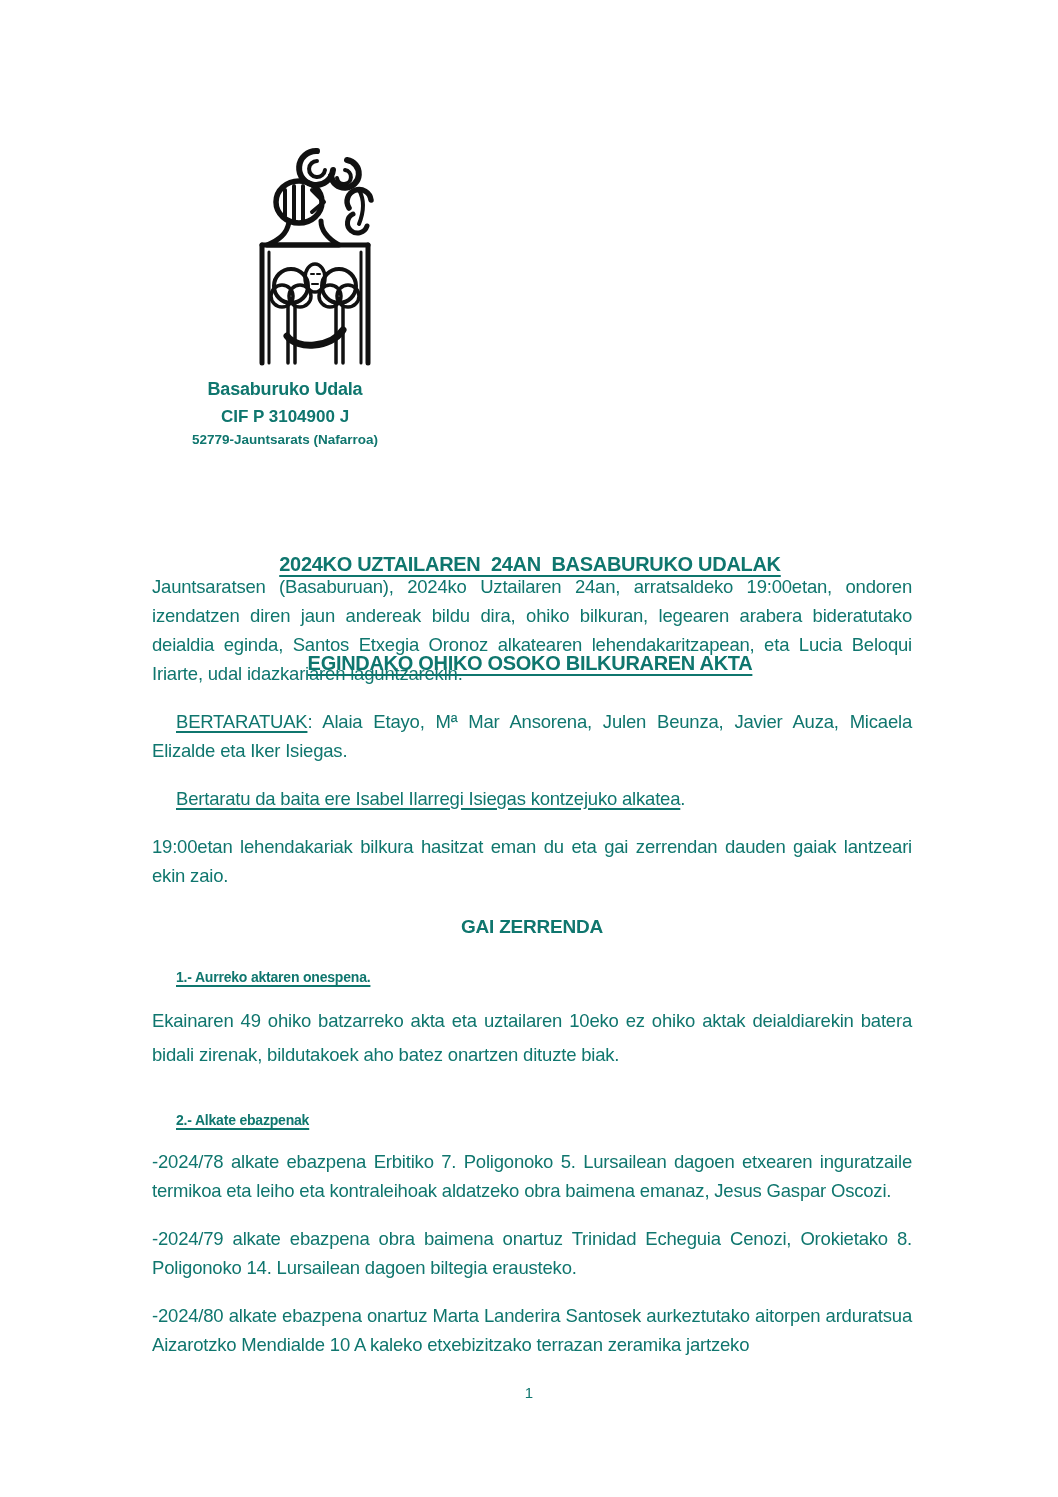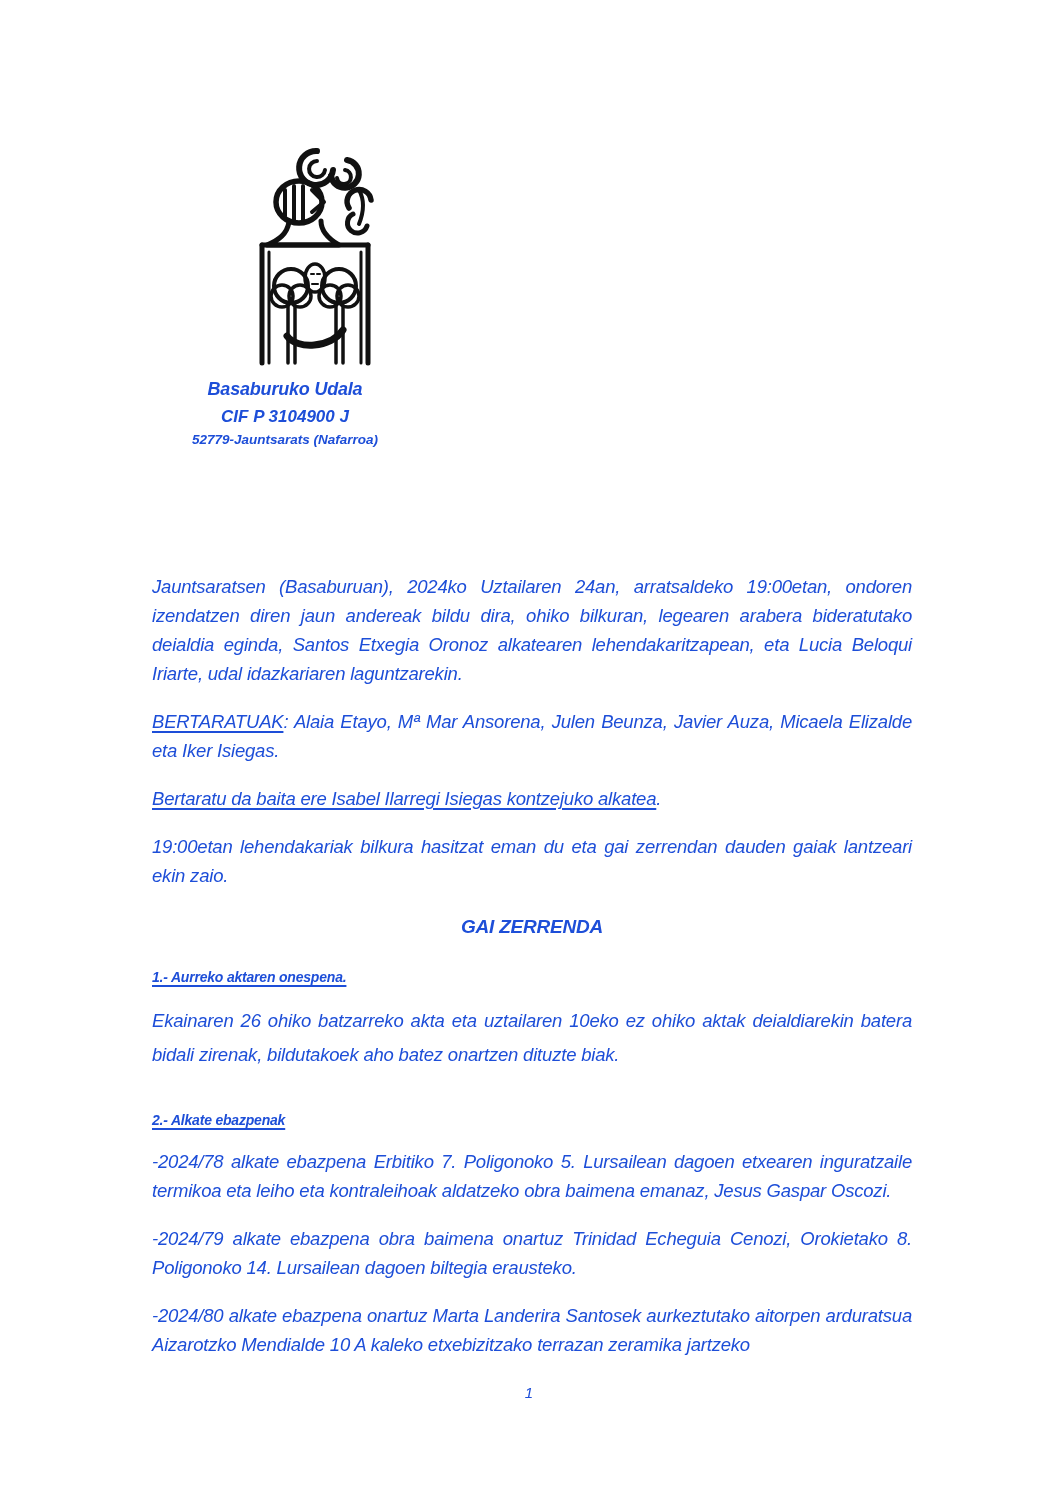--- a/index.html
+++ b/index.html
@@ -5,24 +5,23 @@
   html, body {
     margin: 0;
     padding: 0;
     background: #ffffff;
   }
   .page {
     position: relative;
     width: 1058px;
     height: 1497px;
     background: #ffffff;
-    color: #1d4ed8;
+    color: #0f766e;
     font-family: "Liberation Sans", sans-serif;
     overflow: hidden;
-    font-style: italic;
   }
   
   .logo-wrap {
     position: absolute;
     left: 237px;
     top: 138px;
     width: 156px;
     height: 228px;
   }
   .org-block {
@@ -66,20 +65,21 @@
     letter-spacing: -0.2px;
   }
   .doc-body p {
     margin: 0 0 19px 0;
     text-align: justify;
   }
   .u2 {
     text-decoration: underline;
     text-decoration-thickness: 1.5px;
     text-underline-offset: 3px;
+    margin-left: 24px;
   }
   .agenda-heading {
     text-align: center;
     font-weight: bold;
     font-size: 19px;
     margin: 22px 0 22px 0;
     letter-spacing: -0.2px;
   }
   .section-heading {
     font-weight: bold;
@@ -156,36 +156,40 @@
       <path class="stroke" stroke-width="7" d="M50 198 C 60 212 94 210 106 192"></path>
     </svg>
   </div>
 
   <div class="org-block">
     <div class="org-name">Basaburuko Udala</div>
     <div class="org-cif">CIF P 3104900 J</div>
     <div class="org-address">52779-Jauntsarats (Nafarroa)</div>
   </div>
 
+  <div class="doc-title">
+    <div><span class="u">2024KO UZTAILAREN  24AN  BASABURUKO UDALAK</span></div>
+    <div><span class="u">EGINDAKO OHIKO OSOKO BILKURAREN AKTA</span></div>
+  </div>
 
   <div class="doc-body">
 
     <p>Jauntsaratsen (Basaburuan), 2024ko Uztailaren 24an, arratsaldeko 19:00etan, ondoren izendatzen diren jaun andereak bildu dira, ohiko bilkuran, legearen arabera bideratutako deialdia eginda, Santos Etxegia Oronoz alkatearen lehendakaritzapean, eta Lucia Beloqui Iriarte, udal idazkariaren laguntzarekin.</p>
 
     <p><span class="u2">BERTARATUAK</span><span>: Alaia Etayo, Mª Mar Ansorena, Julen Beunza, Javier Auza, Micaela Elizalde eta Iker Isiegas.</span></p>
 
     <p><span class="u2">Bertaratu da baita ere Isabel Ilarregi Isiegas kontzejuko alkatea</span><span>.</span></p>
 
     <p>19:00etan lehendakariak bilkura hasitzat eman du eta gai zerrendan dauden gaiak lantzeari ekin zaio.</p>
 
     <div class="agenda-heading">GAI ZERRENDA</div>
 
     <div class="section-1">
       <div class="section-heading"><span class="u2">1.- Aurreko aktaren onespena.</span></div>
-      <p class="section-1-para">Ekainaren 26 ohiko batzarreko akta eta uztailaren 10eko ez ohiko aktak deialdiarekin batera bidali zirenak, bildutakoek aho batez onartzen dituzte biak.</p>
+      <p class="section-1-para">Ekainaren 49 ohiko batzarreko akta eta uztailaren 10eko ez ohiko aktak deialdiarekin batera bidali zirenak, bildutakoek aho batez onartzen dituzte biak.</p>
     </div>
 
     <div class="section-2">
       <div class="section-heading"><span class="u2">2.- Alkate ebazpenak</span></div>
       <p>-2024/78 alkate ebazpena Erbitiko 7. Poligonoko 5. Lursailean dagoen etxearen inguratzaile termikoa eta leiho eta kontraleihoak aldatzeko obra baimena emanaz, Jesus Gaspar Oscozi.</p>
       <p>-2024/79 alkate ebazpena obra baimena onartuz Trinidad Echeguia Cenozi, Orokietako 8. Poligonoko 14. Lursailean dagoen biltegia erausteko.</p>
       <p>-2024/80 alkate ebazpena onartuz Marta Landerira Santosek aurkeztutako aitorpen arduratsua Aizarotzko Mendialde 10 A kaleko etxebizitzako terrazan zeramika jartzeko</p>
     </div>
 
   </div>

